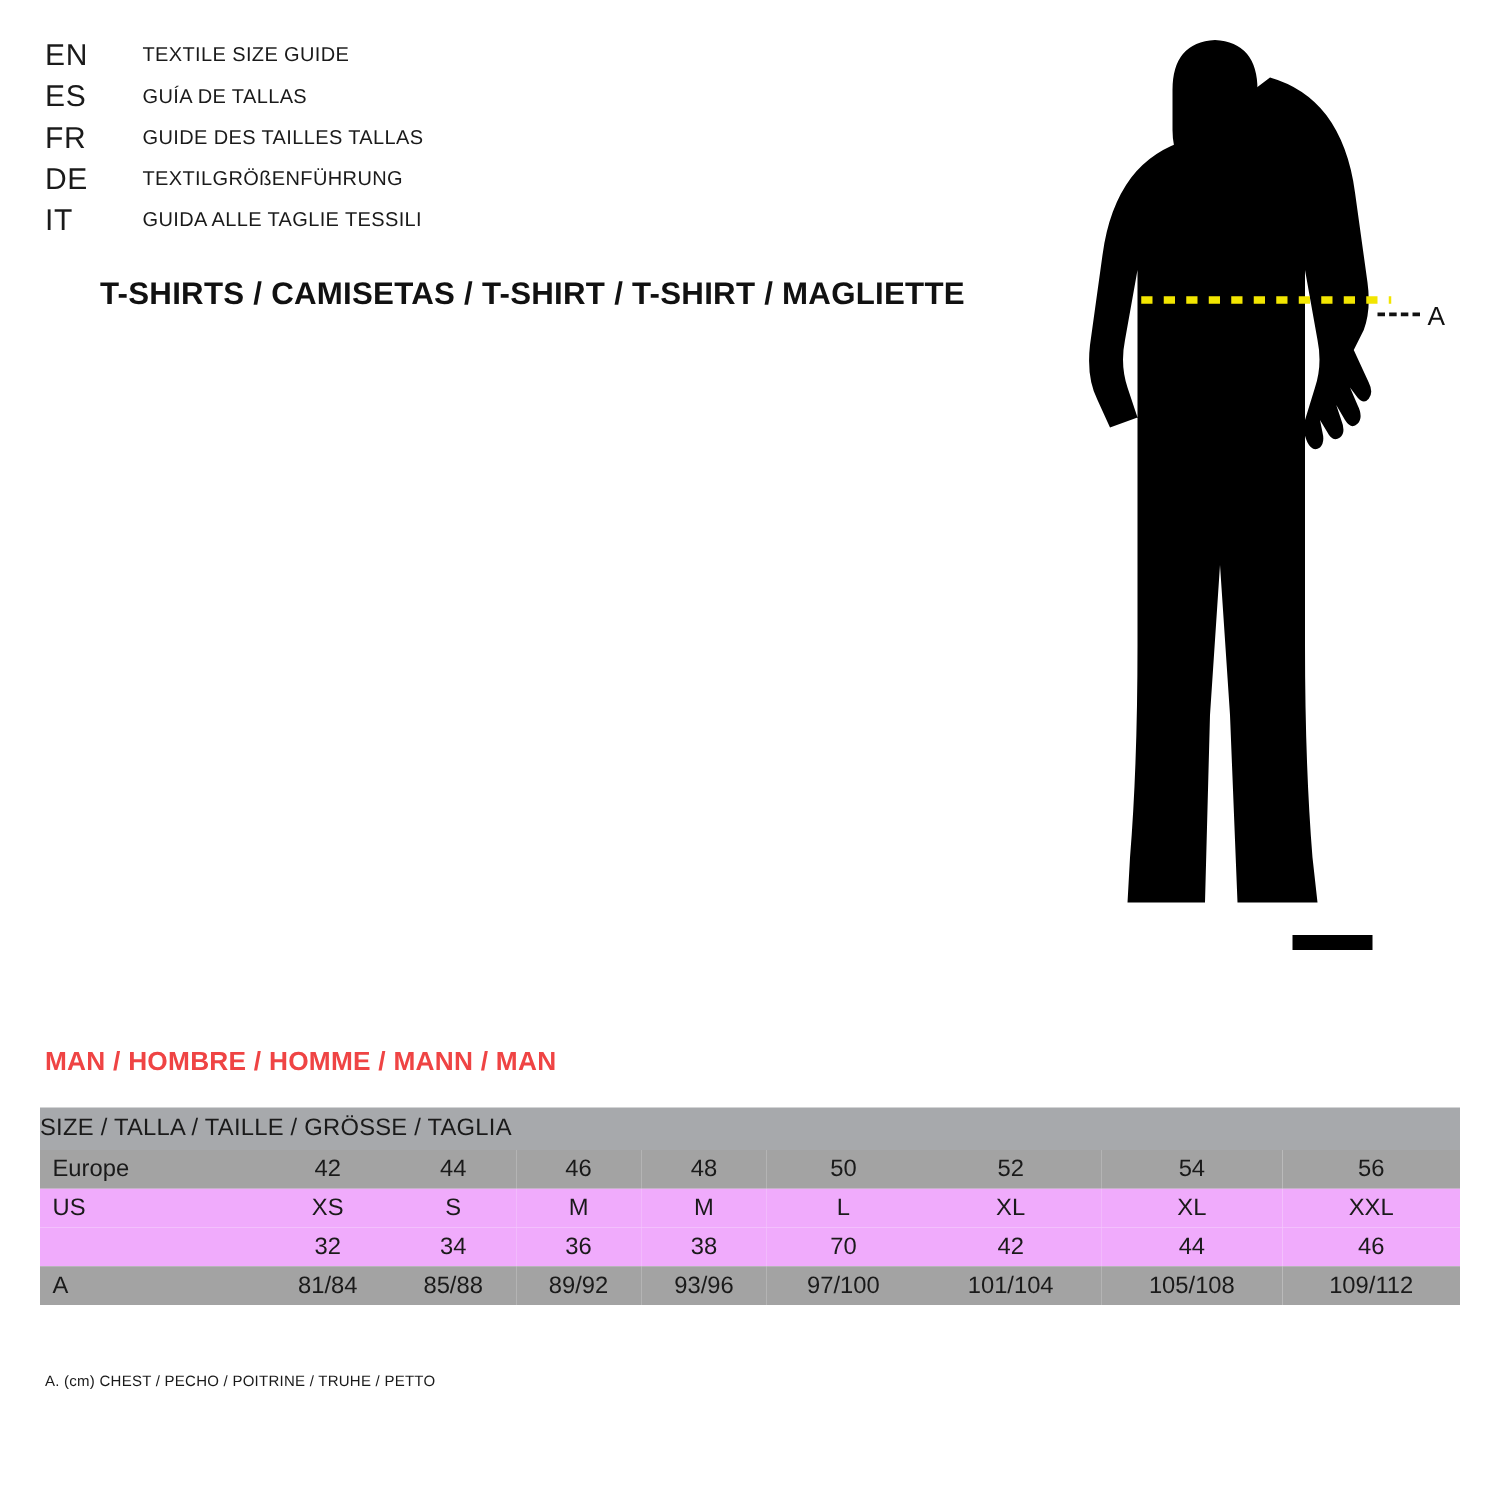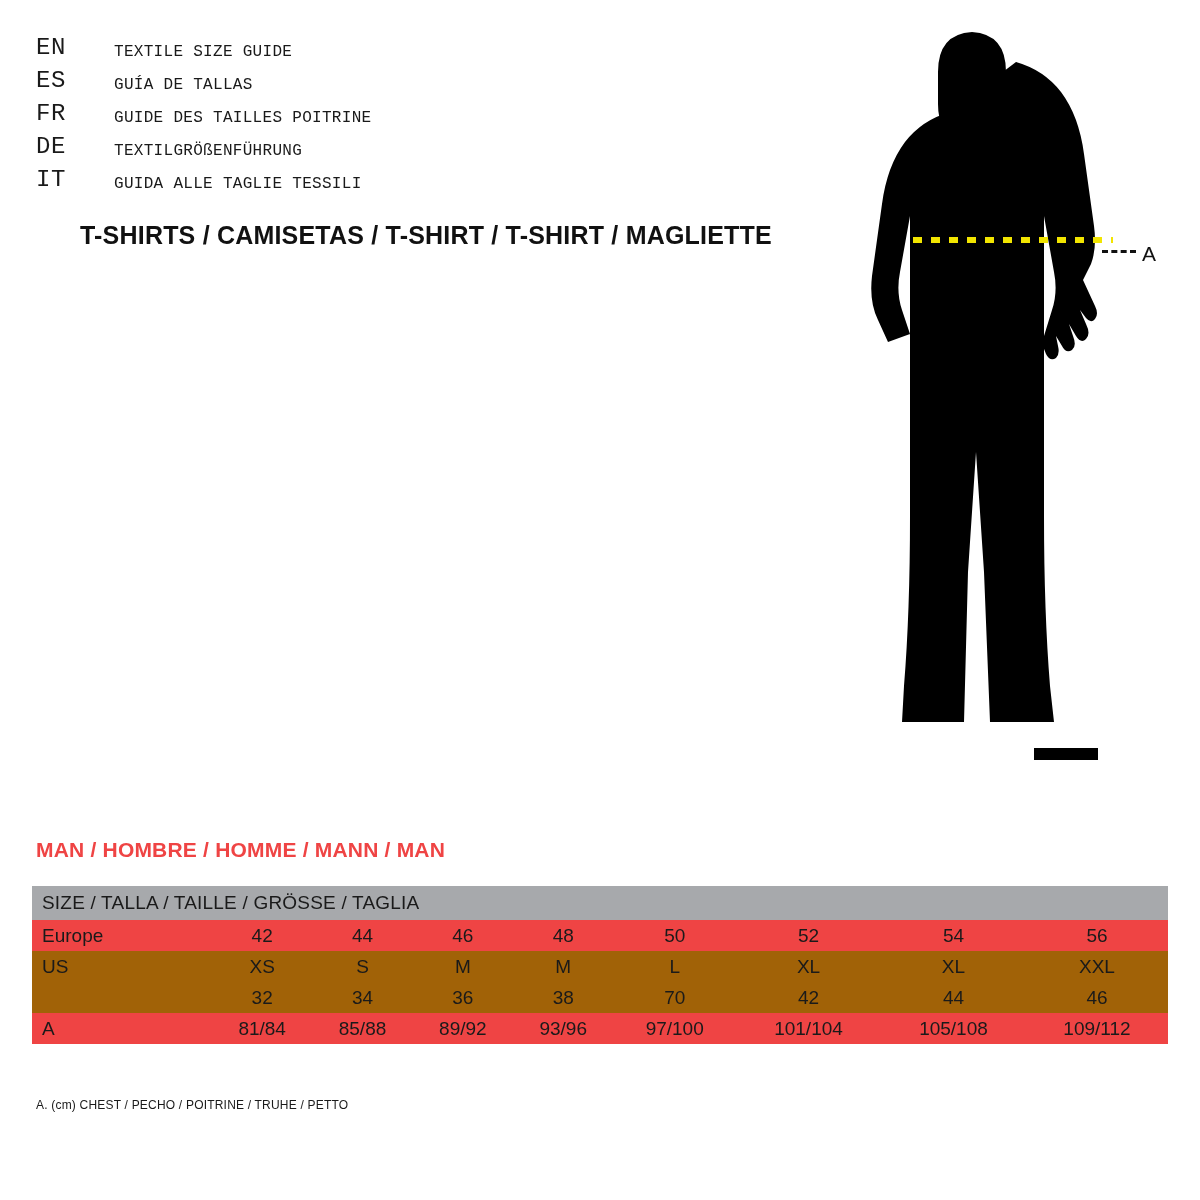--- a/index.html
+++ b/index.html
@@ -18,23 +18,22 @@
 
   
   .lang-block {
     position: absolute;
     left: 36px;
     top: 28px;
     width: 700px;
   }
   .lang-row {
     display: flex;
-    align-items: flex-end;
+    align-items: center;
     height: 33px;
-    font-family: Liberation Mono, monospace;
   }
   .lang-code {
     width: 78px;
     font-size: 24px;
     letter-spacing: 0.5px;
     color: #1a1a1a;
   }
   .lang-title {
     font-size: 16px;
     letter-spacing: 0.3px;
@@ -107,28 +106,27 @@
   .size-table td, .size-table th {
     padding: 0;
     height: 31px;
     font-weight: normal;
     text-align: center;
     color: #1a1a1a;
   }
   .size-table th.head-cell {
     background: #a7a9ac;
     text-align: left;
-    padding-left: 10px;
     font-size: 19px;
     letter-spacing: 0.2px;
     color: #1a1a1a;
     height: 34px;
   }
-  .size-table tr.light td { background: #ef4444; }
-  .size-table tr.dark td { background: #a16207; }
+  .size-table tr.light td { background: #a3a3a3; }
+  .size-table tr.dark td { background: #f0abfc; }
   .size-table td.row-label {
     text-align: left;
     padding-left: 10px;
     width: 170px;
   }
 
   
   .footnote {
     position: absolute;
     left: 36px;
@@ -145,21 +143,21 @@
   <div class="lang-row">
     <span class="lang-code">EN</span>
     <span class="lang-title">TEXTILE SIZE GUIDE</span>
   </div>
   <div class="lang-row">
     <span class="lang-code">ES</span>
     <span class="lang-title">GUÍA DE TALLAS</span>
   </div>
   <div class="lang-row">
     <span class="lang-code">FR</span>
-    <span class="lang-title">GUIDE DES TAILLES POITRINE</span>
+    <span class="lang-title">GUIDE DES TAILLES TALLAS</span>
   </div>
   <div class="lang-row">
     <span class="lang-code">DE</span>
     <span class="lang-title">TEXTILGRÖßENFÜHRUNG</span>
   </div>
   <div class="lang-row">
     <span class="lang-code">IT</span>
     <span class="lang-title">GUIDA ALLE TAGLIE TESSILI</span>
   </div>
 </div>

